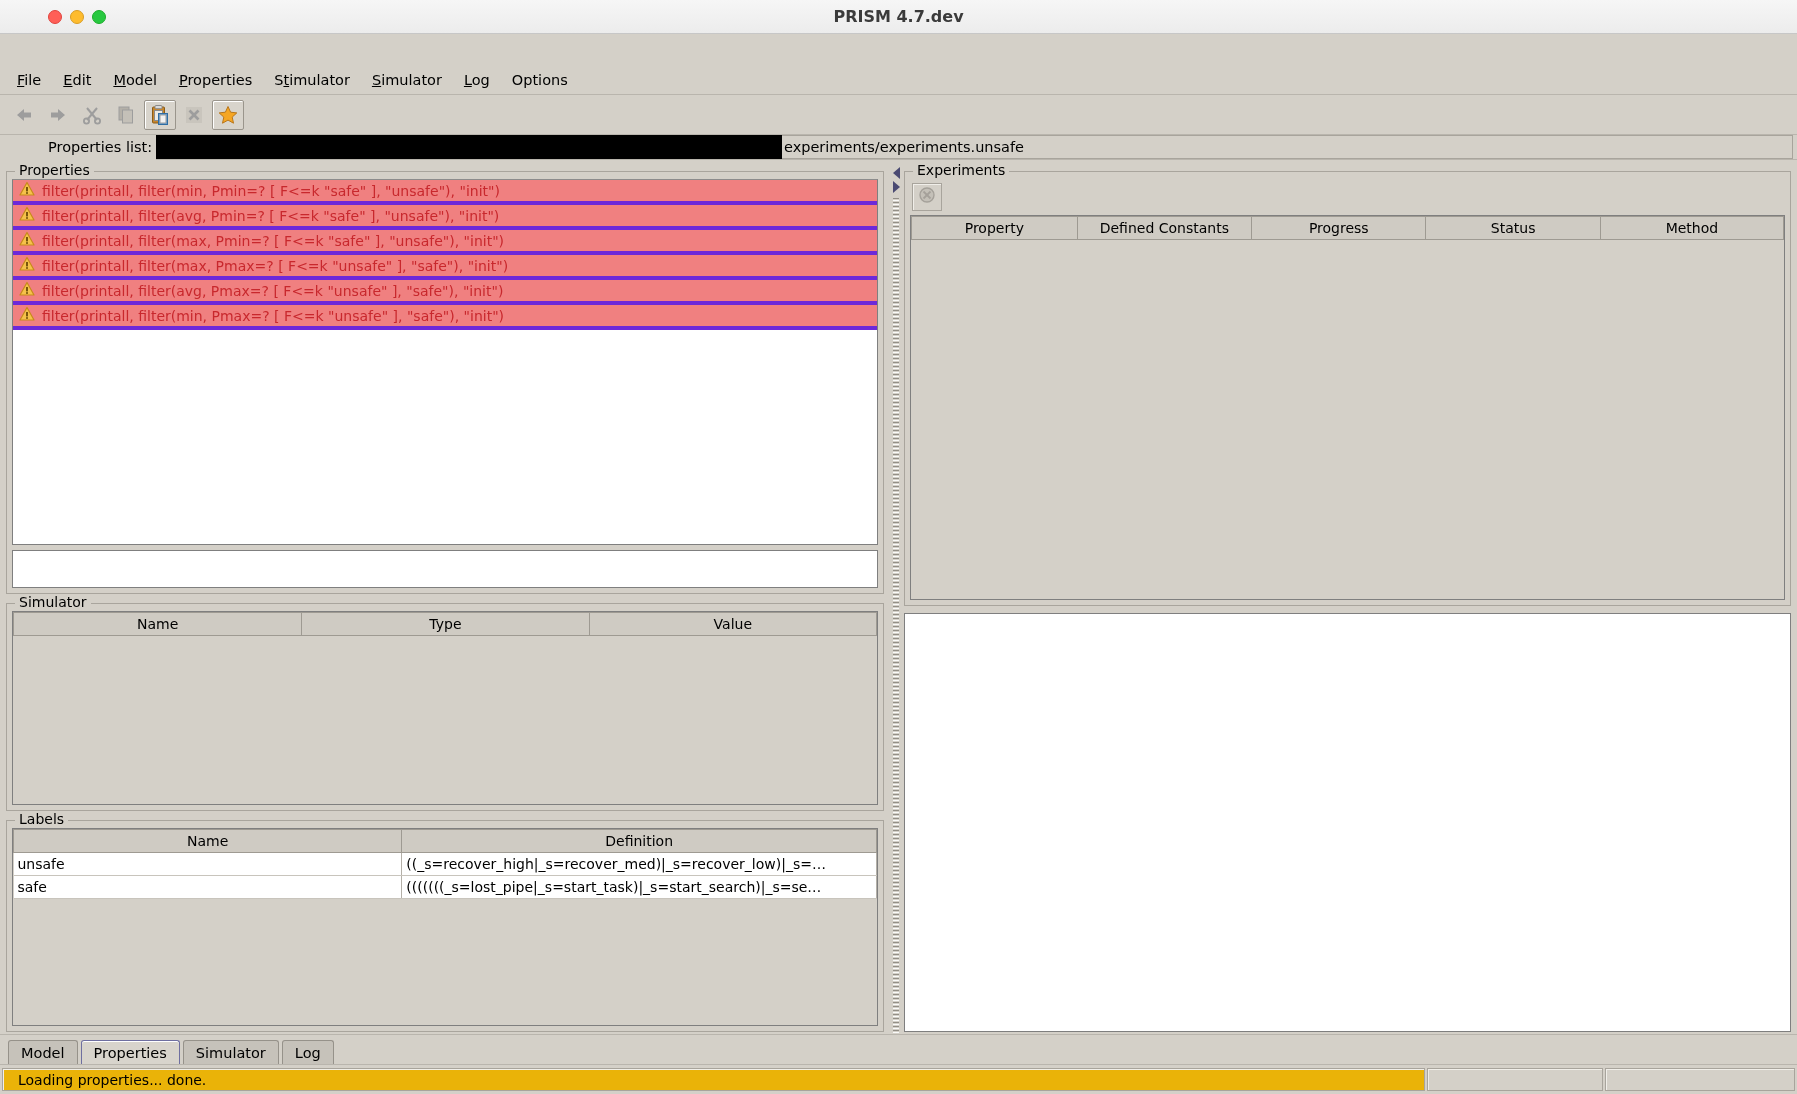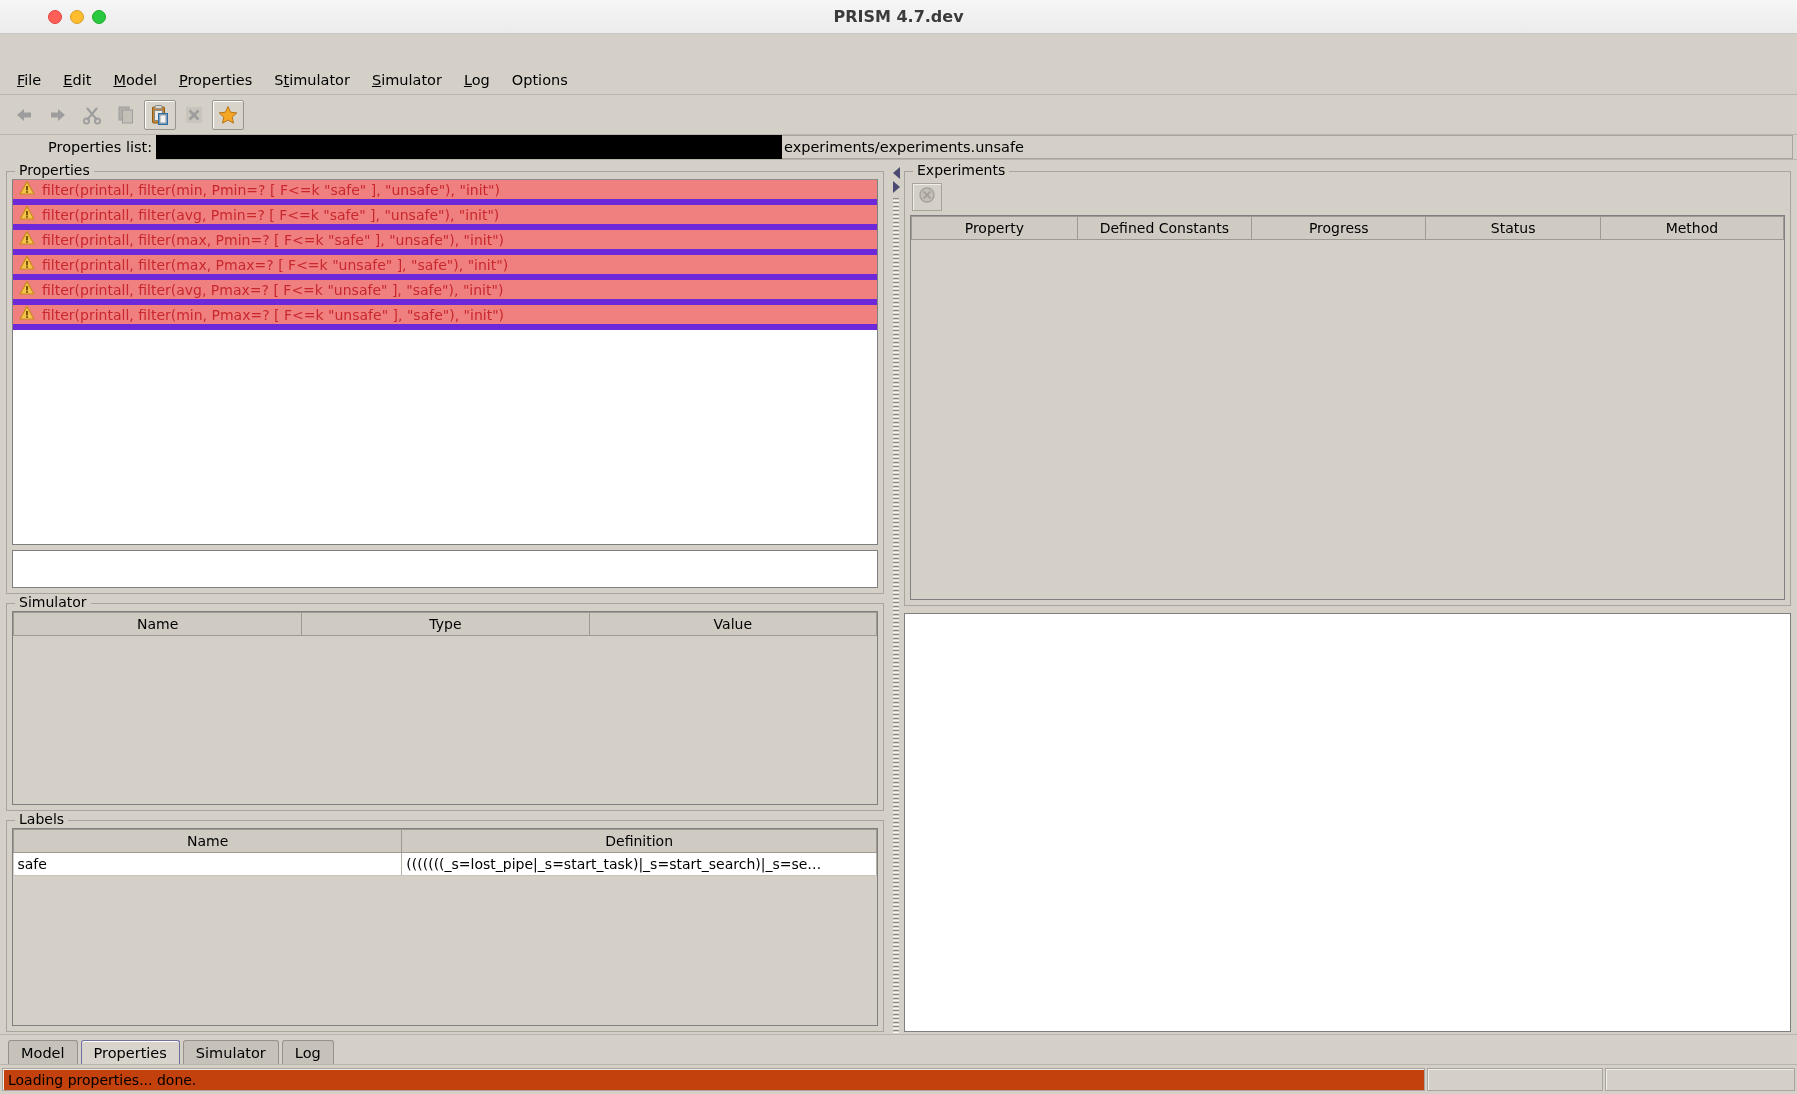--- a/index.html
+++ b/index.html
@@ -188,21 +188,21 @@
     border: 1px solid #7f7f7f;
     border-top-color: #8c8c8c;
     overflow: hidden;
     min-height: 0;
     display: flex; flex-direction: column;
   }
   .prop-row {
     height: 25px; flex: 0 0 25px;
     display: flex; align-items: center;
     background: #f08080;
-    border-bottom: 6px solid #6d28d9;
+    border-bottom: 4px solid #6d28d9;
     padding-left: 6px;
     font-size: 14px;
     color: #c8282d;
     white-space: nowrap;
     cursor: default;
   }
   .prop-row .warn-icon { margin-right: 7px; flex: 0 0 auto; display:block; }
   .proplist-filler { flex: 1 1 auto; background: #fff; }
 
   .comment-box {
@@ -308,23 +308,23 @@
     height: 30px; flex: 0 0 30px;
     background: #d4d0c8;
     display: flex; align-items: stretch;
     border-top: 1px solid #b9b5ad;
     padding: 3px 2px 3px 2px;
     gap: 2px;
   }
   .status-main {
     flex: 1 1 auto;
     border: 1px solid #a8a49c;
-    background: #c2410c;
+    background: #eab308;
     display: flex; align-items: center;
-    padding-left: 5px;
+    padding-left: 15px;
     font-size: 14px; color: #000;
     box-shadow: inset 1px 1px 0 #f0eee9;
   }
   .status-small {
     width: 176px; flex: 0 0 176px;
     border: 1px solid #a8a49c;
     background: #d4d0c8;
     box-shadow: inset 1px 1px 0 #f0eee9;
   }
   .status-right {
@@ -533,20 +533,24 @@
         <div class="group-body">
           <div class="table-wrap gray-fill">
             <table class="tbl">
               <thead>
                 <tr>
                   <th style="width:45%">Name</th>
                   <th style="width:55%">Definition</th>
                 </tr>
               </thead>
               <tbody>
+                <tr>
+                  <td>unsafe</td>
+                  <td>((_s=recover_high|_s=recover_med)|_s=recover_low)|_s=…</td>
+                </tr>
                 <tr>
                   <td>safe</td>
                   <td>(((((((_s=lost_pipe|_s=start_task)|_s=start_search)|_s=se…</td>
                 </tr>
               </tbody>
             </table>
             <div class="tbl-filler"></div>
           </div>
         </div>
       </div>

